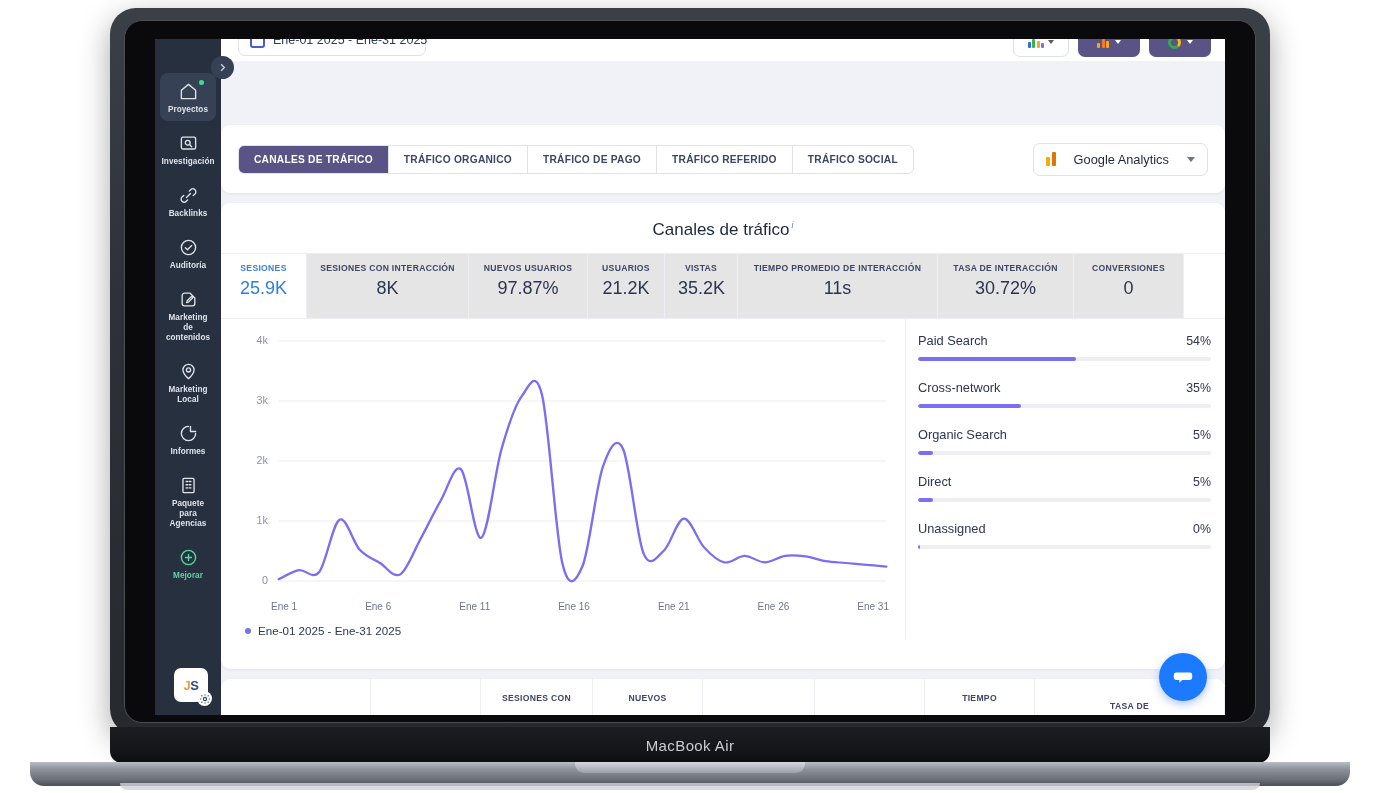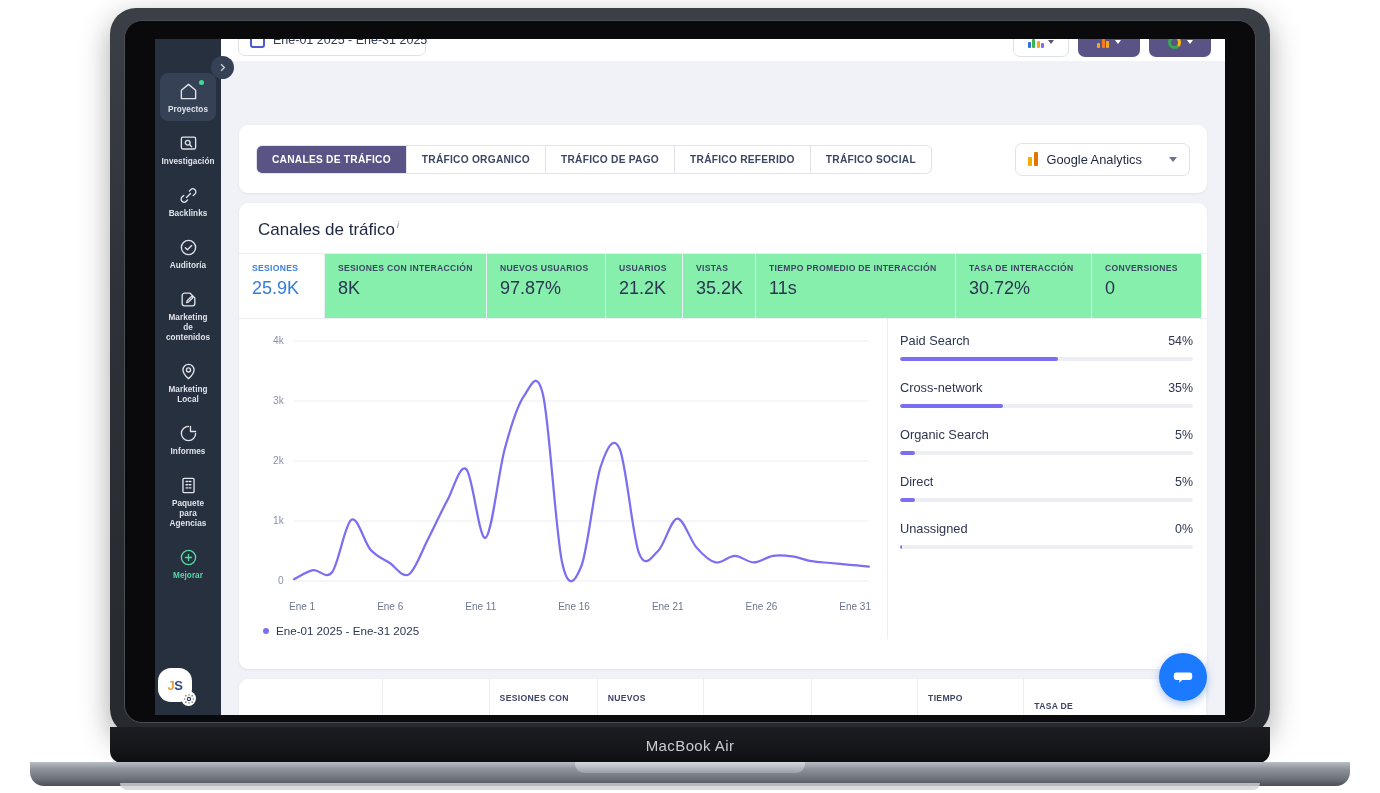--- a/index.html
+++ b/index.html
@@ -82,22 +82,22 @@
     position: absolute; left: 39px; top: 7px; width: 5px; height: 5px;
     background: #3ddc97; border-radius: 50%;
   }
   .collapse-btn {
     position: absolute; left: 56px; top: 17px; width: 23px; height: 23px;
     background: #374156; border-radius: 50%; display: flex;
     align-items: center; justify-content: center; z-index: 6; cursor: pointer;
   }
   .collapse-btn svg { width: 11px; height: 11px; stroke: #c7cdd8; }
   .user-badge {
-    position: absolute; left: 3px; bottom: 13px; width: 34px; height: 34px;
-    background: #fff; border-radius: 13px; display: flex;
+    position: absolute; left: 19px; bottom: 13px; width: 34px; height: 34px;
+    background: #fff; border-radius: 7px; display: flex;
     align-items: center; justify-content: center; cursor: pointer;
   }
   .js-mark { font-size: 13px; font-weight: 700; letter-spacing: -.5px; }
   .js-mark .j { color: #e8a33d; }
   .js-mark .s { color: #2b4a8b; }
   .gear-badge {
     position: absolute; right: -4px; bottom: -4px; width: 15px; height: 15px;
     background: #fff; border-radius: 50%; display:flex; align-items:center; justify-content:center;
   }
   .gear-badge svg { width: 12px; height: 12px; stroke:#3d4758; }
@@ -140,21 +140,21 @@
   .ntab {
     font-size: 13.5px; color: #2b3652; padding-bottom: 10px; cursor: pointer;
     position: relative;
   }
   .ntab.active { color: #1d2540; }
   .ntab.active::after {
     content:''; position:absolute; left:0; right:0; bottom:-1px; height:2.5px;
     background:#1a2135; border-radius:2px;
   }
 
-  .content { position: absolute; left: 0; top: 76px; width: 1004px; height: 600px; background:#f1f2f7; padding: 10px 18px 0; }
+  .content { position: absolute; left: 0; top: 76px; width: 1004px; height: 600px; background:#f1f2f7; padding: 10px 0 0; text-align: center; }
 
   .card { background:#fff; border-radius: 9px; box-shadow: 0 1px 3px rgba(30,40,70,.07); }
 
   
   .subcard { height: 68px; display:flex; align-items:center; justify-content:space-between; padding: 0 17px; margin-bottom: 10px; }
   .pillbar { display:flex; align-items:center; border:1px solid #e1e3ea; border-radius: 6px; overflow:hidden; height:29px; }
   .pill {
     padding: 0 15px; height: 29px; display:flex; align-items:center;
     font-size: 10.2px; font-weight: 700; letter-spacing:.25px; color:#3b4663;
     border-right: 1px solid #e1e3ea; cursor:pointer; white-space:nowrap;
@@ -169,21 +169,21 @@
   .ga-logo i { display:block; border-radius:1px; }
   .gaselect .galbl { font-size:12.8px; color:#1f2740; flex:1; }
   .chev-g { width:0;height:0;border-left:4px solid transparent;border-right:4px solid transparent;border-top:5px solid #6b7390; }
 
   
   .bigcard { height: 466px; position:relative; overflow:hidden; }
   .bc-title { padding: 17px 19px 13px; font-size: 17px; color:#1f2740; }
   .bc-title sup { font-size:9px; color:#7b839c; font-style:italic; margin-left:2px; }
 
   .kpis { display:flex; border-top:1px solid #eceef3; border-bottom:1px solid #eceef3; height:66px; }
-  .kpi { padding: 9px 13px 0; border-right:1px solid #eceef3; background:#86efac; }
+  .kpi { padding: 9px 13px 0; border-right:1px solid #eceef3; background:#e5e5e5; }
   .kpi.active { background:#fff; }
   .kpi .k-lbl { font-size:8.6px; font-weight:700; letter-spacing:.3px; color:#3c4563; line-height:10.5px; text-transform:uppercase; }
   .kpi.active .k-lbl { color:#3d7fd6; }
   .kpi .k-val { font-size:18px; color:#2b3category; color:#2b3552; margin-top:4px; font-weight:400; }
   .kpi.active .k-val { color:#2f7ede; }
 
   .chartrow { display:flex; height: 320px; }
   .chartwrap { flex:1; position:relative; padding: 12px 10px 0 6px; }
   .chartsvg { width:100%; height: 272px; display:block; }
   .xaxis { display:flex; justify-content:space-between; padding: 0 6px 0 44px; margin-top:-2px; }

